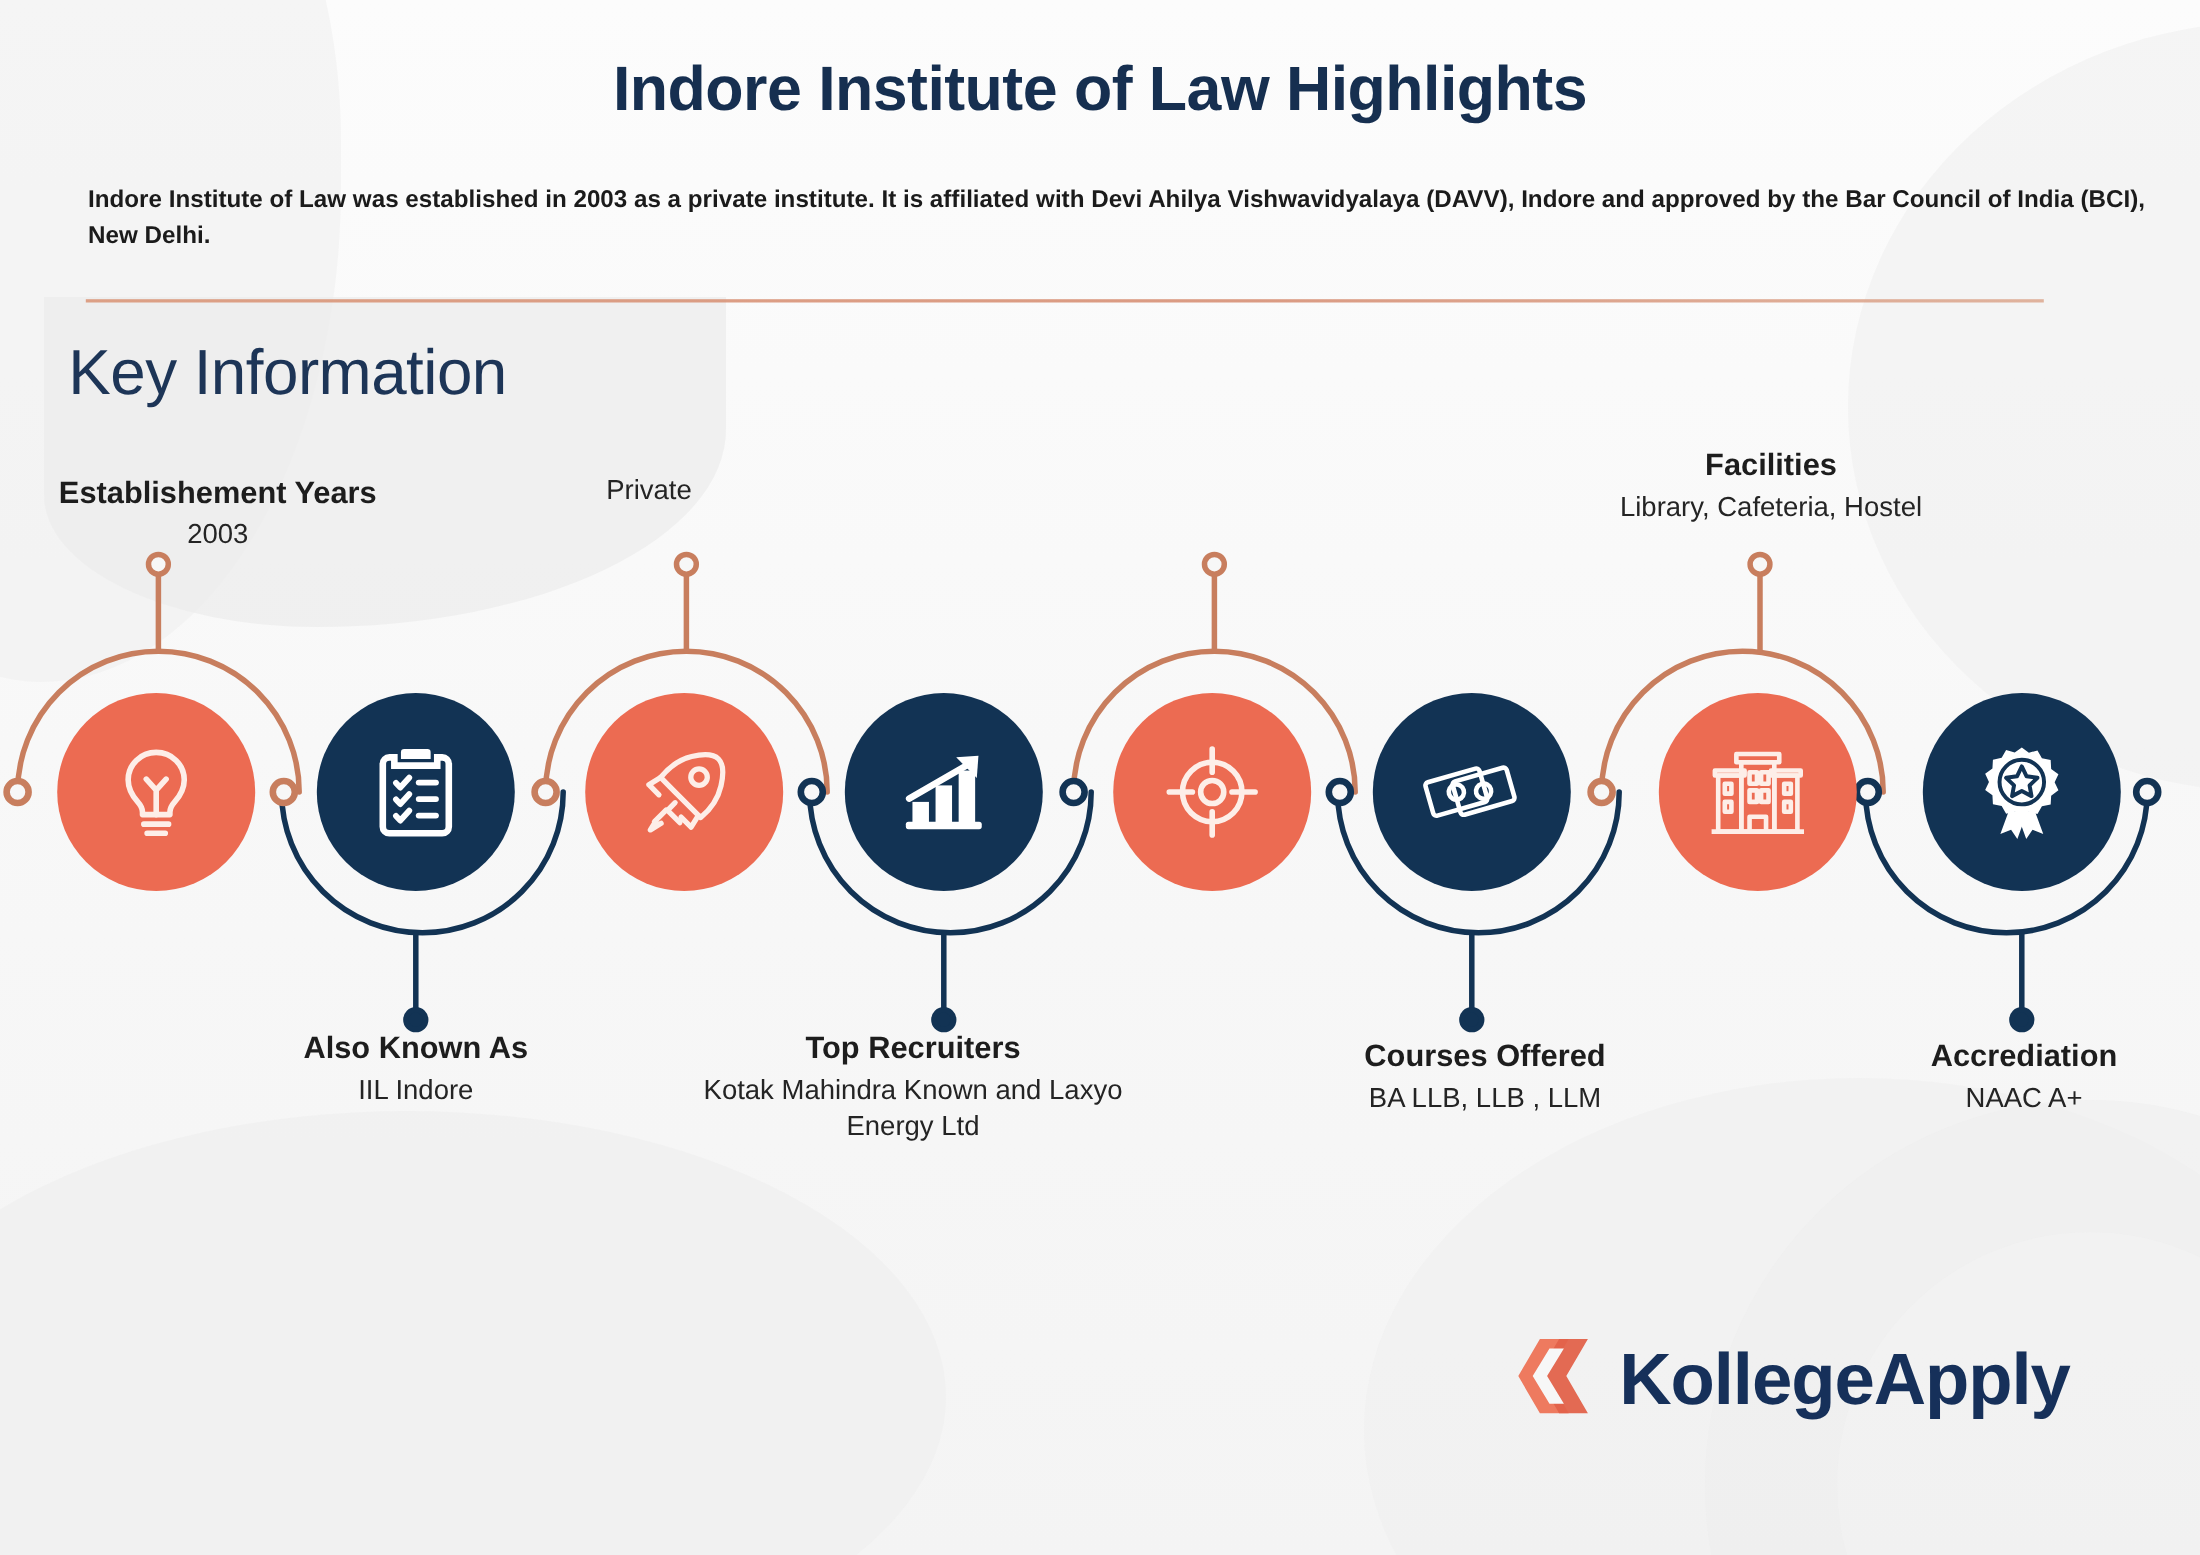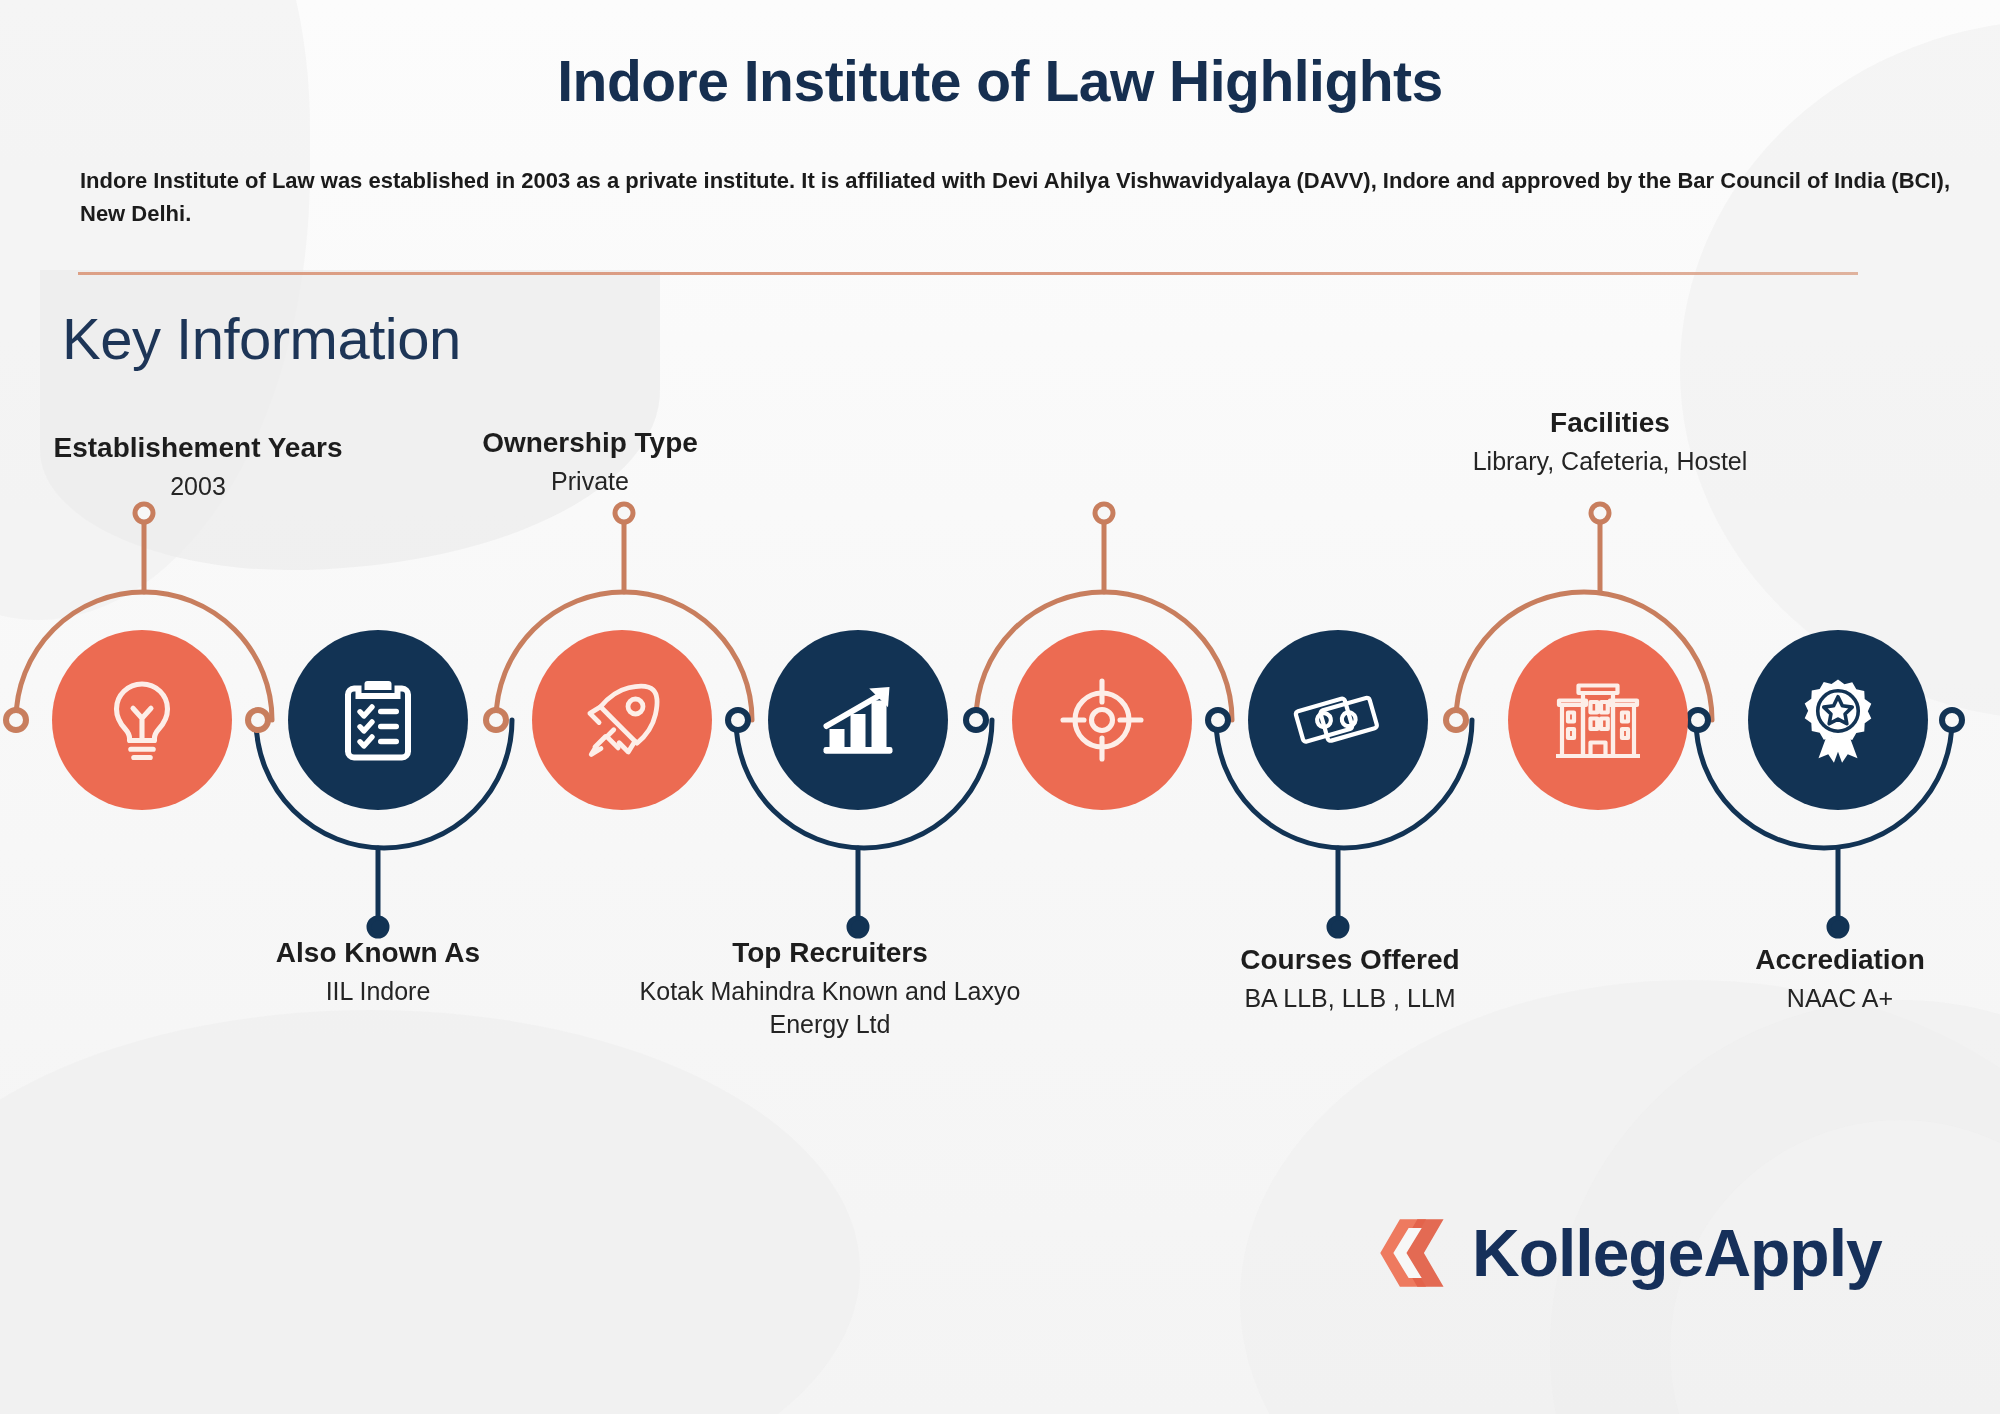--- a/index.html
+++ b/index.html
@@ -56,21 +56,21 @@
   .node.navy  { background: #123354; }
   .node svg { width: 96px; height: 96px; display:block; }
 
   
   .lbl { position: absolute; text-align: center; }
   .lbl .t { font-size: 28px; font-weight: 700; color: #1d1d1d; line-height: 1.25; white-space: nowrap; }
   .lbl .v { font-size: 25px; font-weight: 400; color: #242424; line-height: 1.3; margin-top: 5px; }
   .lbl.wide .v { white-space: normal; }
 
   
-  #brand { position: absolute; left: 1380px; top: 1215px; display: flex; align-items: center; gap: 26px; }
+  #brand { position: absolute; left: 1380px; top: 1215px; display: flex; align-items: flex-start; gap: 26px; }
   #brand .wordmark { font-size: 66px; font-weight: 700; color: #16305a; letter-spacing: -1px; }
   #brand svg { width: 66px; height: 72px; }
 </style>
 </head>
 <body>
 
 <div id="stage">
 
   <div class="blob b1"></div>
   <div class="blob b2"></div>
@@ -165,21 +165,20 @@
     <svg viewBox="0 0 64 64" fill="none" stroke="#fdeee8" stroke-width="3.2" stroke-linecap="round" stroke-linejoin="round">
       <path d="M36.5 10.5c7 -1.6 13.4-1.4 16.3 1.5 2.9 2.9 3.1 9.3 1.5 16.3-1.6 7-6 14-12.3 19.2l-7.6-7.6-9.1-9.1-7.6-7.6C22.9 16.9 29.5 12.1 36.5 10.5z"></path>
       <circle cx="41" cy="23" r="5"></circle>
       <path d="M17.7 23.2l-7.1 4.4 6.1 6.1"></path>
       <path d="M40.6 46.2l-4.4 7.1-6.1-6.1"></path>
       <path d="M21 43l-7 7M15.5 48.5l-4 6.5 6.5-4"></path>
       <path d="M26.5 38.5l-4.6 4.6 7.5 7.5"></path>
     </svg>
   </div>
   <div class="lbl" style="left:420px; top:425px; width:340px;">
-    <div class="t">Ownership Type</div>
     <div class="v">Private</div>
   </div>
 
   <div class="node navy" style="left:768px; top:630px;">
     <svg viewBox="0 0 64 64" fill="#ffffff">
       <rect x="9" y="50" width="46" height="4.5" rx="1.6"></rect>
       <rect x="13" y="38" width="10" height="12.5"></rect>
       <rect x="27" y="28" width="10" height="22.5"></rect>
       <rect x="41" y="19" width="10" height="31.5"></rect>
       <path d="M11 36 L50 13.5" stroke="#ffffff" stroke-width="4" stroke-linecap="round"></path>

